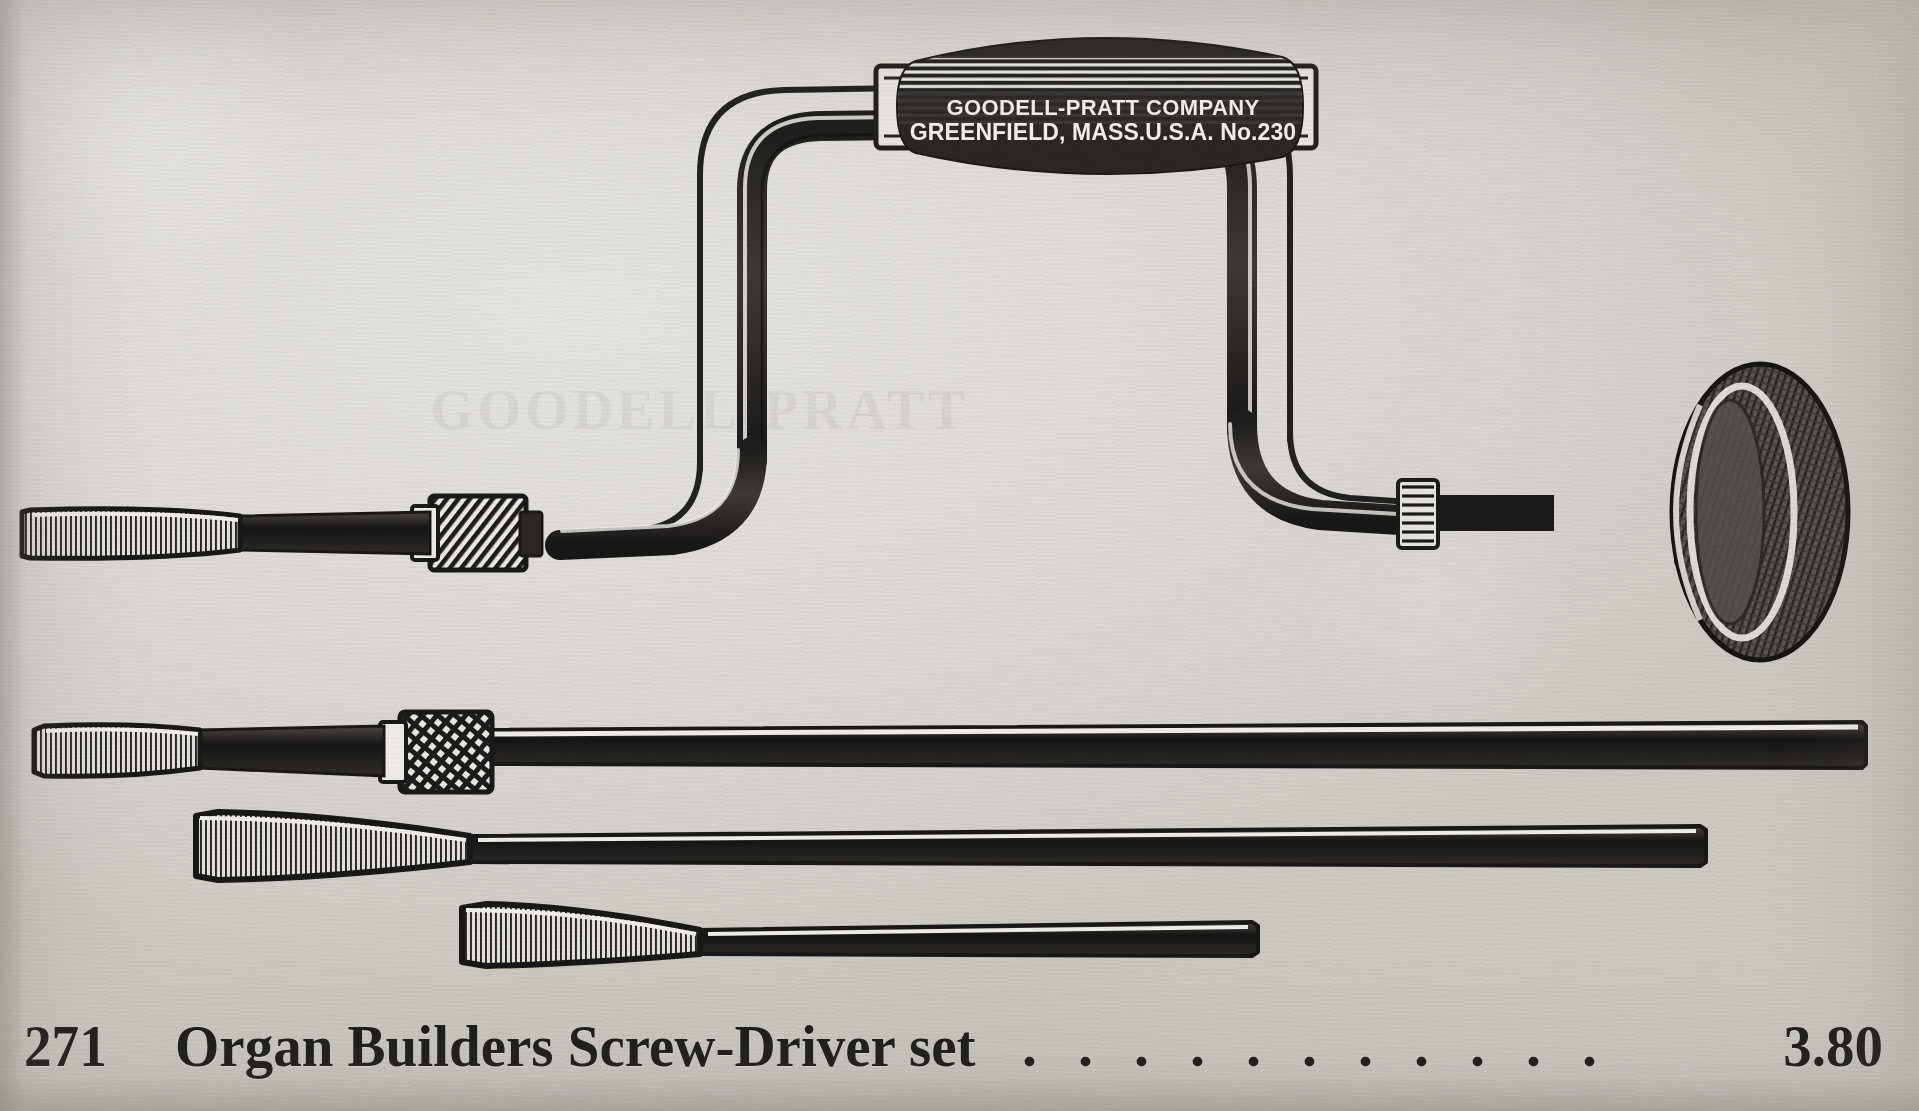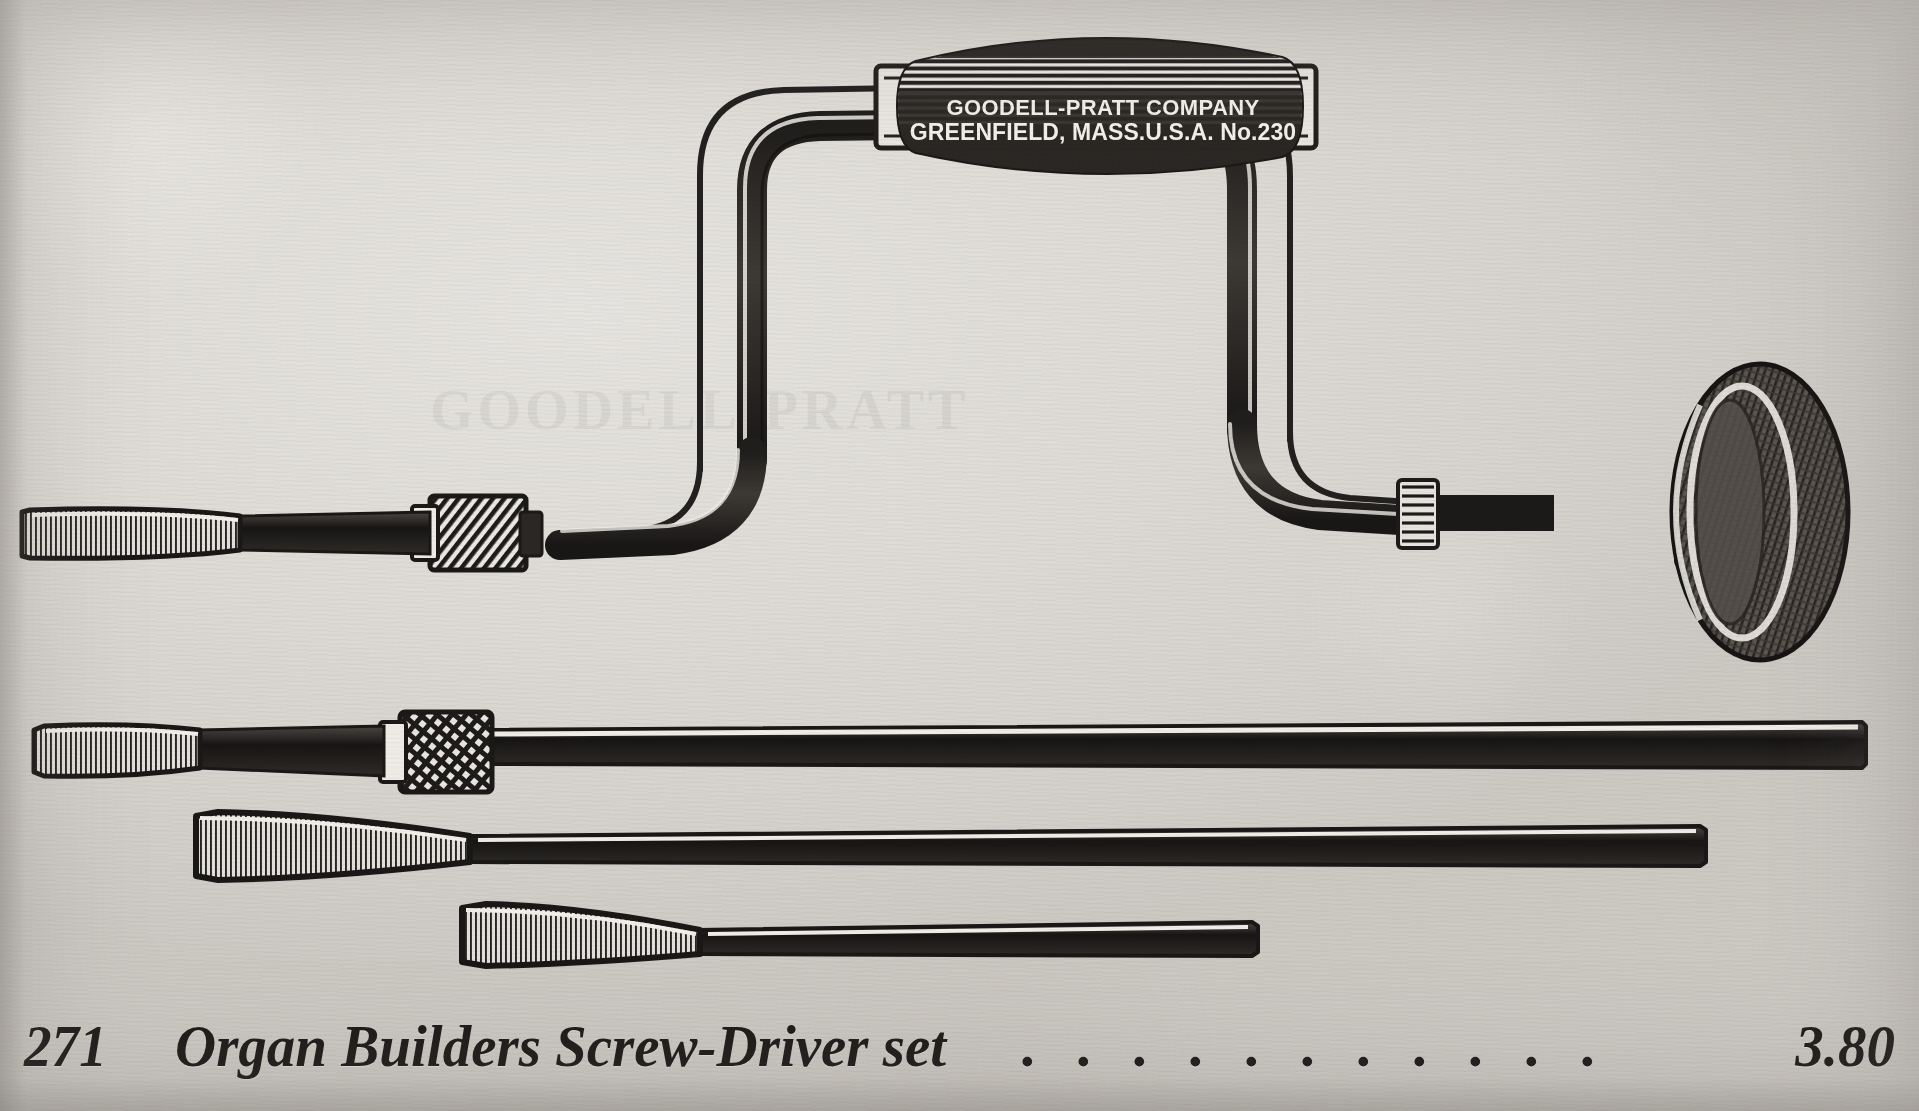--- a/index.html
+++ b/index.html
@@ -70,27 +70,26 @@
     position: absolute;
     left: 0; top: 0;
     width: 1919px;
     height: 1010px;
   }
 
   
   .caption {
     position: absolute;
     left: 0;
-    right: 0;
+    right: 12px;
     top: 1012px;
     height: 86px;
     display: flex;
     align-items: baseline;
     color: #1d1b19;
-    font-style: italic;
   }
   .cap-num {
     position: absolute;
     left: 24px;
     top: 0;
     font-size: 60px;
     letter-spacing: 0px;
     font-weight: 700;
     font-family: "Liberation Serif", serif;
     transform: scaleX(.92);

